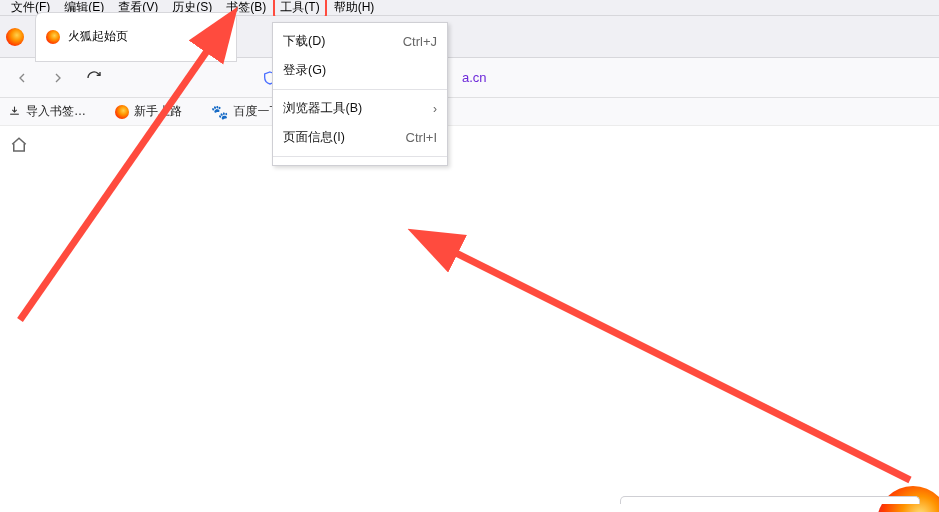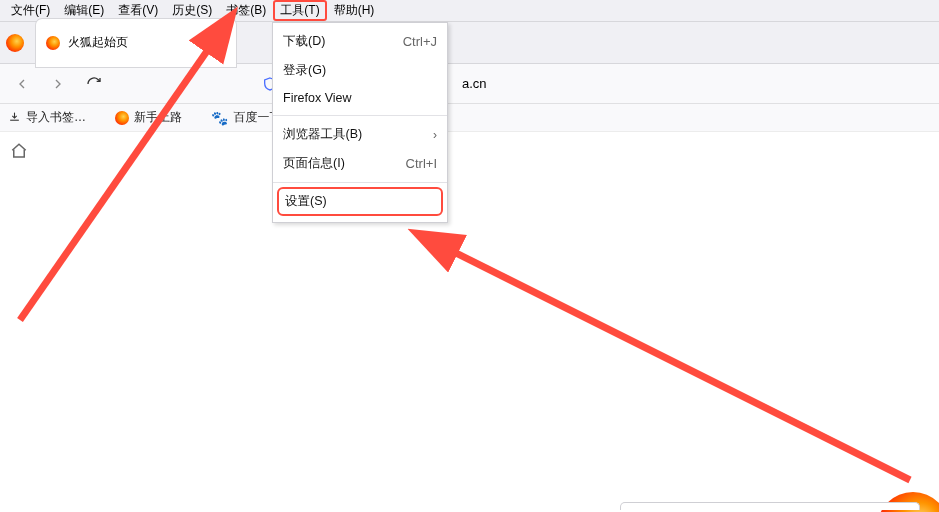--- a/index.html
+++ b/index.html
@@ -1,37 +1,37 @@
 <!DOCTYPE html>
 <html><head>
 <meta charset="utf-8">
 <style>
   * { box-sizing: border-box; margin: 0; padding: 0; font-family: "Microsoft YaHei", "PingFang SC", sans-serif; }
   body { width: 939px; height: 512px; background: #fff; position: relative; overflow: hidden; font-size: 12px; color: #000; }
 
   
-  .menubar { background: #f0f0f4; border-bottom: 1px solid #d7d7db; display: flex; align-items: center; height: 22px; padding: 0 4px; }
+  .menubar { background: #f0f0f4; border-bottom: 1px solid #d7d7db; display: flex; align-items: center; height: 16px; padding: 0 4px; }
   .menu-item { padding: 2px 7px; cursor: default; }
   .menu-item.highlight { border: 2px solid #ff4b3e; border-radius: 3px; padding: 0 5px; }
 
   
   .tabstrip { background: #f0f0f4; border-bottom: 1px solid #d7d7db; height: 42px; display: flex; align-items: center; padding-left: 6px; position: relative; }
   .ff-logo { width: 18px; height: 18px; border-radius: 50%; background: radial-gradient(circle at 60% 40%, #ffd24d 0%, #ff9400 35%, #ff3c00 70%, #b5007f 100%); margin-right: 12px; }
   .tab { background: #fff; border-radius: 6px 6px 0 0; height: 48px; min-width: 200px; display: flex; align-items: center; padding: 0 10px; box-shadow: 0 0 0 1px #d7d7db; }
   .tab .ff-logo { width: 14px; height: 14px; margin-right: 8px; }
   .tab-title { flex: 1; font-size: 12px; }
   .tab-close { font-size: 14px; color: #555; margin-left: 6px; }
 
   
   .toolbar { background: #f9f9fb; border-bottom: 1px solid #e0e0e2; height: 40px; display: flex; align-items: center; padding: 0 8px; gap: 8px; }
   .nav-btn { width: 28px; height: 28px; display: flex; align-items: center; justify-content: center; color: #888; }
   .nav-btn svg { width: 16px; height: 16px; }
   .nav-btn.enabled { color: #333; }
   .shield { margin-left: 140px; color: #4b6fff; }
-  .url-fragment { color: #000000; font-size: 13px; margin-left: 170px; }
+  .url-fragment { color: #6d28d9; font-size: 13px; margin-left: 170px; }
 
   
   .bookbar { background: #f9f9fb; border-bottom: 1px solid #ececec; height: 28px; display: flex; align-items: center; padding: 0 8px; gap: 29px; }
   .bm-item { display: flex; align-items: center; gap: 5px; color: #222; font-size: 12px; }
   .star-icon { width: 13px; height: 13px; }
   .paw { color: #1b6fdb; font-size: 14px; }
 
   
   .content { position: relative; height: calc(512px - 22px - 42px - 40px - 28px); }
   .home-icon { position: absolute; left: 10px; top: 10px; color: #666; }
@@ -133,37 +133,30 @@
 
 <div class="dropdown">
   <div class="dd-item">
     <span>下载(D)</span>
     <span class="shortcut">Ctrl+J</span>
   </div>
   <div class="dd-item">
     <span>登录(G)</span>
     <span class="shortcut"></span>
   </div>
-  <div class="dd-item">
-    <span>Firefox View</span>
-    <span class="shortcut"></span>
-  </div>
   <div class="dd-sep"></div>
   <div class="dd-item">
     <span>浏览器工具(B)</span>
     <span class="chev">›</span>
   </div>
   <div class="dd-item">
     <span>页面信息(I)</span>
     <span class="shortcut">Ctrl+I</span>
   </div>
   <div class="dd-sep"></div>
-  <div class="dd-item highlight">
-    <span>设置(S)</span>
-  </div>
 </div>
 
 <svg class="arrow" style="left:0;top:0" width="260" height="330">
   <defs>
       <marker id="ah1" markerWidth="8" markerHeight="8" refX="6" refY="3" orient="auto">
         <polygon points="0 0, 8 3, 0 6" fill="#ff4b3e"></polygon>
       </marker>
     </defs>
   <line x1="20" y1="320" x2="230" y2="18" stroke="#ff4b3e" stroke-width="7" marker-end="url(#ah1)"></line>
 </svg>

